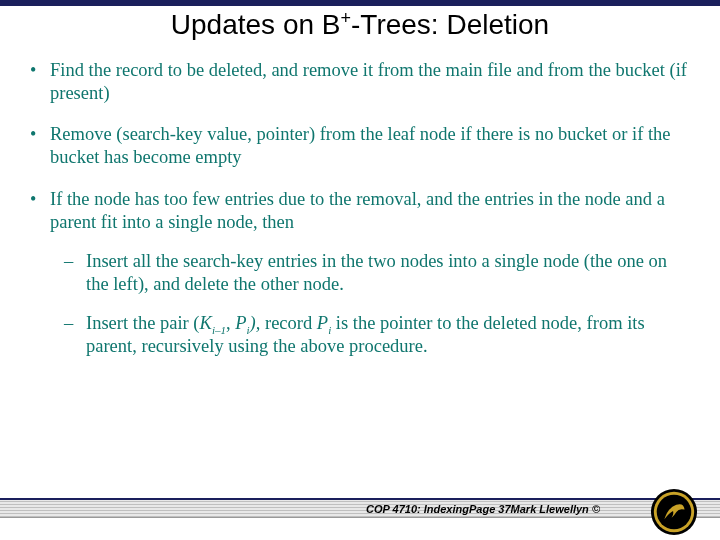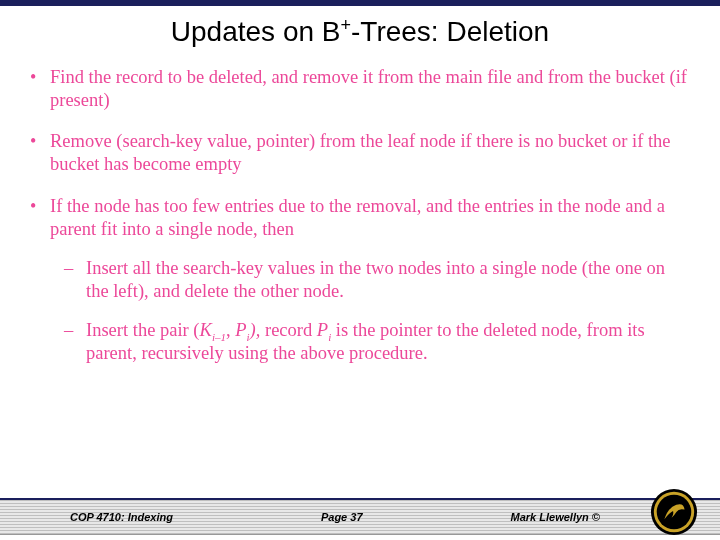--- a/index.html
+++ b/index.html
@@ -12,30 +12,30 @@
   .topbar {
     height: 6px;
     background: #1a1f5c;
     width: 100%;
   }
   .title {
     font-family: Arial, Helvetica, sans-serif;
     font-size: 28px;
     color: #000;
     text-align: center;
-    margin-top: 10px;
+    margin-top: 3px;
     margin-bottom: 18px;
     font-weight: 400;
   }
   .title sup { font-size: 18px; vertical-align: super; line-height: 0; }
   .content {
     padding: 0 28px 0 28px;
     font-size: 18.5px;
     line-height: 1.25;
-    color: #ec4899;
+    color: #0f766e;
   }
   ul.main { list-style: none; padding: 0; }
   ul.main > li {
     position: relative;
     padding-left: 22px;
     margin-bottom: 18px;
   }
   ul.main > li::before {
     content: "•";
     position: absolute;
@@ -57,32 +57,32 @@
     top: 0;
   }
   .ital { font-style: italic; }
   .subi { font-style: italic; font-size: 11px; vertical-align: sub; line-height: 0; }
   .footer {
     position: absolute;
     left: 0; right: 0; bottom: 0;
     height: 42px;
   }
   .footer .stripe {
-    height: 37px;
+    height: 20px;
     background: repeating-linear-gradient(
       0deg,
       #bfbfbf 0px, #bfbfbf 1px,
       #e8e8e8 1px, #e8e8e8 3px
     );
     border-top: 2px solid #1a1f5c;
     border-bottom: 1px solid #999;
     position: relative;
     display: flex;
     align-items: center;
-    justify-content: space-between;
+    justify-content: flex-end;
     padding: 0 120px 0 70px;
   }
   .footer .stripe span {
     font-family: Arial, Helvetica, sans-serif;
     font-size: 11px;
     font-weight: bold;
     font-style: italic;
     color: #000;
   }
   .footer .below {
@@ -107,21 +107,21 @@
   <span>Updates on B</span><sup>+</sup><span>-Trees: Deletion</span>
 </h1>
 
 <div class="content">
   <ul class="main">
     <li>Find the record to be deleted, and remove it from the main file and from the bucket (if present)</li>
     <li>Remove (search-key value, pointer) from the leaf node if there is no bucket or if the bucket has become empty</li>
     <li>
       <span>If the node has too few entries due to the removal, and the entries in the node and a parent fit into a single node, then</span>
       <ul class="sub">
-        <li>Insert all the search-key values in the two nodes into a single node (the one on the left), and delete the other node.</li>
+        <li>Insert all the search-key entries in the two nodes into a single node (the one on the left), and delete the other node.</li>
         <li>
           <span>Insert the pair (</span><span class="ital">K</span><span class="subi">i–1</span><span>, </span><span class="ital">P</span><span class="subi">i</span><span class="ital">), </span><span>record </span><span class="ital">P</span><span class="subi">i</span><span> is the pointer to the deleted node, from its parent, recursively using the above procedure.</span>
         </li>
       </ul>
     </li>
   </ul>
 </div>
 
 <div class="footer">
   <div class="stripe">

